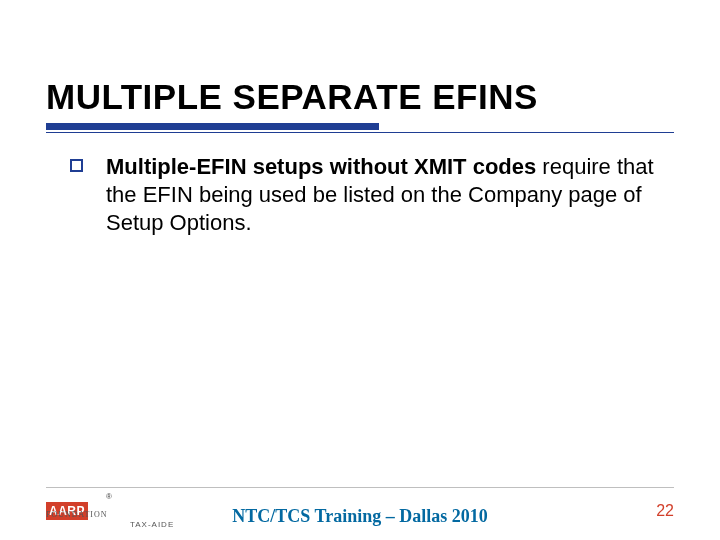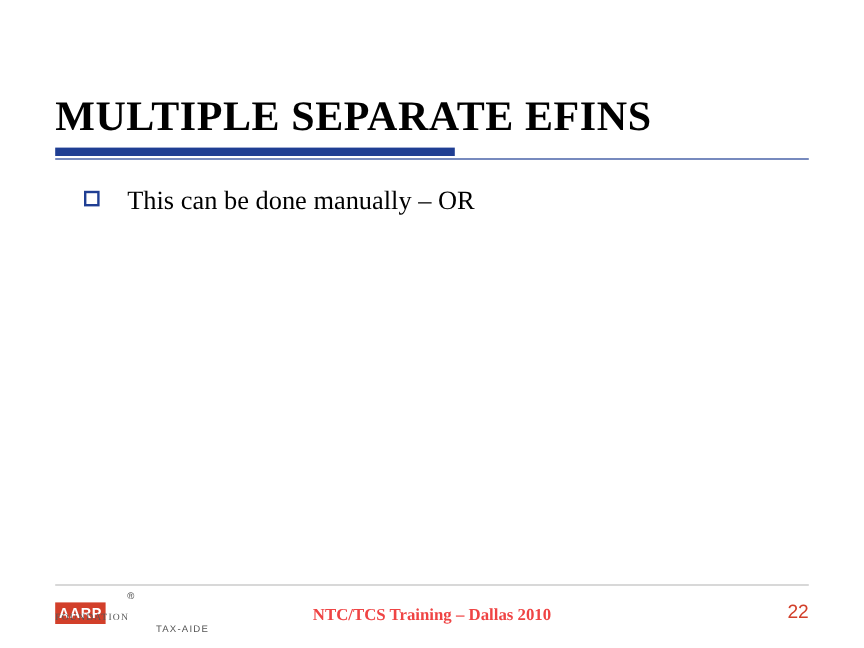--- a/index.html
+++ b/index.html
@@ -7,21 +7,20 @@
     width:720px;height:540px;
     background:#fff;
     font-family:Verdana,Arial,Helvetica,sans-serif;
     color:#000;
     position:relative;
     box-sizing:border-box;
   }
   .slide{
     padding:78px 46px 0 46px;
     box-sizing:border-box;
-    font-family:Liberation Serif, serif;
   }
   .title{
     font-weight:700;
     font-size:35px;
     letter-spacing:0.5px;
     margin:0 0 6px 0;
     line-height:1.1;
   }
   .rule{
     height:12px;
@@ -85,44 +84,44 @@
     margin-top:28px;
   }
   .foundation{
     position:absolute;left:46px;top:510px;
     font-size:8px;letter-spacing:1px;color:#555;
     font-family:Liberation Serif, serif;
   }
   .footer-center{
     position:absolute;left:0;right:0;top:506px;
     text-align:center;
-    color:#ef4444;
+    color:#0369a1;
     font-weight:700;
-    font-size:14px;
+    font-size:18px;
     font-family:"Comic Sans MS","Comic Sans",cursive;
   }
   .page-num{
     position:absolute;right:46px;top:502px;
     color:#d23f2a;font-size:16px;
   }
   b{font-weight:700}
 </style>
 </head>
 <body>
 
 <div class="slide">
   <h1 class="title">MULTIPLE SEPARATE EFINS</h1>
   <div class="rule">
     <div class="thick"></div>
     <div class="thin"></div>
   </div>
 
   <ul class="bullets">
     <li>
-      <b></b><span>This can be done manually – OR</span>
+      <b>Multiple-EFIN setups without XMIT codes</b><span> require that the EFIN being used be listed on the Company page of Setup Options.</span>
     </li>
   </ul>
 
 </div>
 
 <div class="footer-rule"></div>
 
 <div class="logo">
   <span class="aarp-badge">AARP</span>
   <span class="aarp-reg">®</span>

